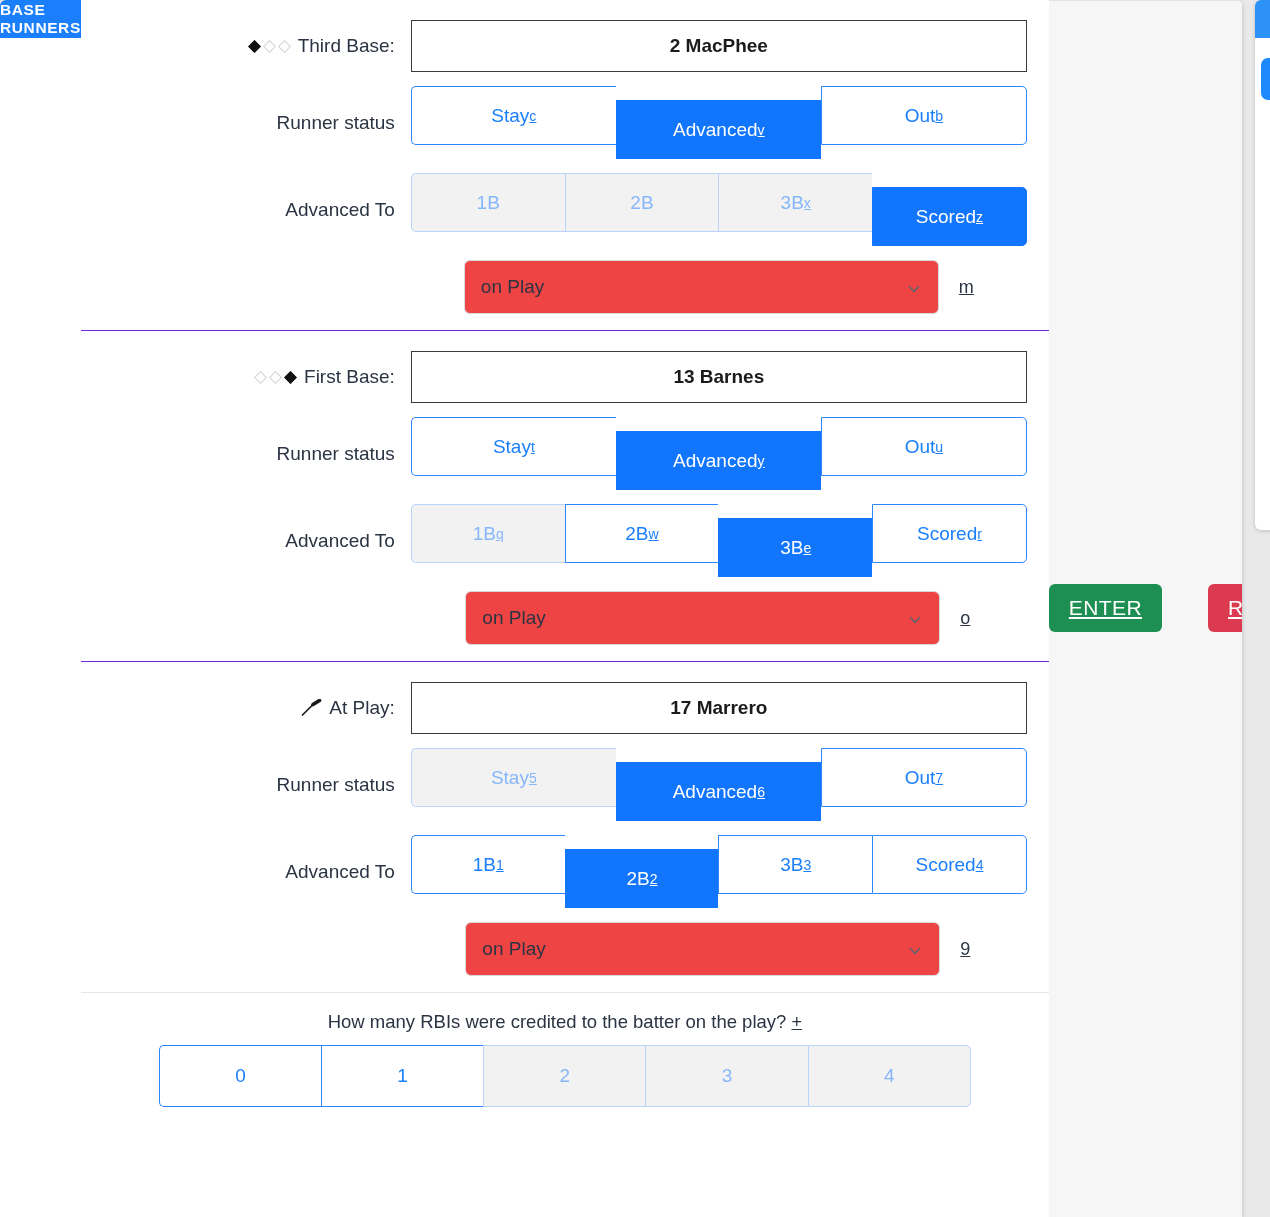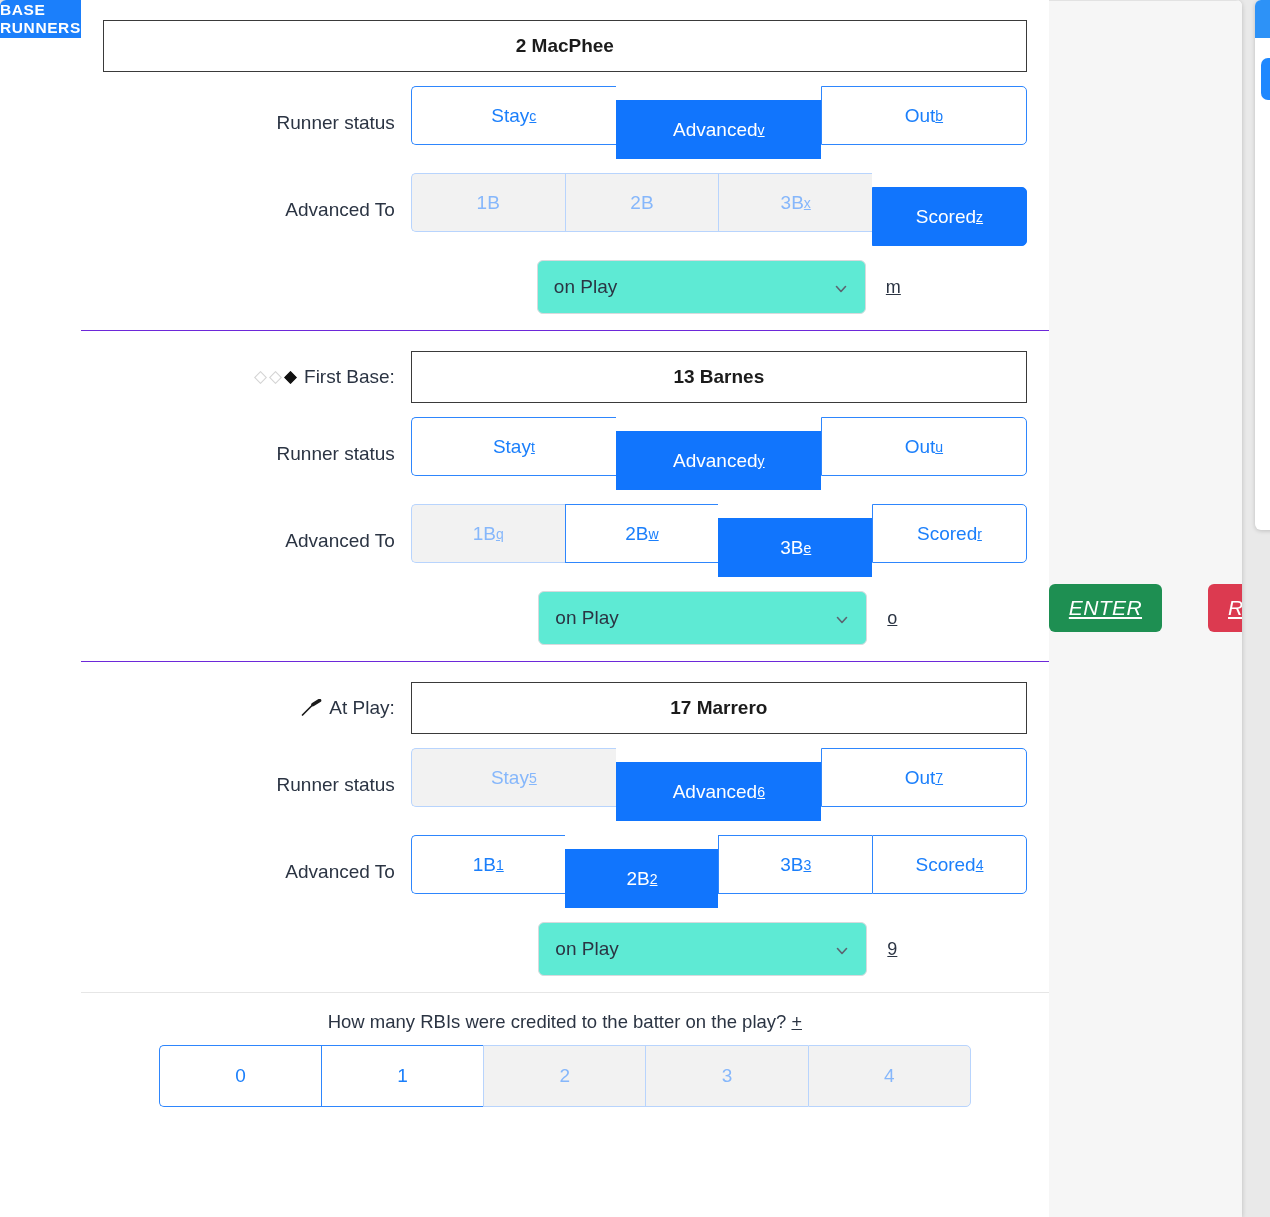--- a/index.html
+++ b/index.html
@@ -123,24 +123,24 @@
     line-height: 0;
   }
 
   
   .select-row { display: flex; align-items: center; margin-top: 14px; }
   .select-spacer { width: 308px; flex: 0 0 308px; }
   .select-inner { flex: 1 1 auto; display: flex; align-items: center; justify-content: center; gap: 20px; }
 
   .sel {
     position: relative;
-    width: 329px; height: 54px;
+    width: 475px; height: 54px;
     border: 1px solid #d7dadd;
     border-radius: 6px;
-    background: #5eead4;
+    background: #ef4444;
     display: flex; align-items: center;
     padding: 0 16px;
     font-size: 19px; color: #2b3443;
     cursor: pointer;
   }
   .chev {
     position: absolute; right: 18px; top: 50%;
     margin-top: -4px;
     width: 12px; height: 12px;
   }
@@ -175,21 +175,21 @@
     display: flex; align-items: center; justify-content: center; gap: 46px;
   }
   .action {
     min-width: 96px; height: 48px;
     border: none; border-radius: 6px;
     font-size: 21px; letter-spacing: .4px;
     padding: 0 20px;
     cursor: pointer;
     font-family: "Liberation Sans", sans-serif;
   }
-  .action u { text-decoration: underline; font-style: italic; }
+  .action u { text-decoration: underline; }
   .act-enter { background: #1e8f52; color: #ffffff; }
   .act-reset { background: #dc3a50; color: #ffffff; }
   .act-back  { background: #fcc500; color: #000000; }
 </style>
 </head>
 <body>
 
 <div class="stage">
 
   <div class="bg-panel">
@@ -198,20 +198,34 @@
   </div>
 
   <div class="card">
 
     <div class="card-header">BASE RUNNERS</div>
 
     <div class="card-body">
       <div id="runners-host">
           <div class="runner-section">
             <div class="row">
+              <div class="row-label base-label">
+                <span class="base-icon">
+                  <svg class="diamond" viewBox="0 0 12 12" aria-hidden="true">
+                    <polygon points="6,0.6 11.4,6 6,11.4 0.6,6" fill="#111111" stroke="#111111" stroke-width="1"></polygon>
+                  </svg>
+                  <svg class="diamond" viewBox="0 0 12 12" aria-hidden="true">
+                    <polygon points="6,0.6 11.4,6 6,11.4 0.6,6" fill="none" stroke="#d4d4d4" stroke-width="1"></polygon>
+                  </svg>
+                  <svg class="diamond" viewBox="0 0 12 12" aria-hidden="true">
+                    <polygon points="6,0.6 11.4,6 6,11.4 0.6,6" fill="none" stroke="#d4d4d4" stroke-width="1"></polygon>
+                  </svg>
+                </span>
+                <span>Third Base:</span>
+              </div>
               <div class="player-field">
                 <span>2 MacPhee</span>
               </div>
             </div>
             <div class="row">
               <div class="row-label">Runner status</div>
               <div class="btn-group status">
                 <div class="seg ">
                   <span>Stay</span>
                   <sup>c</sup>

